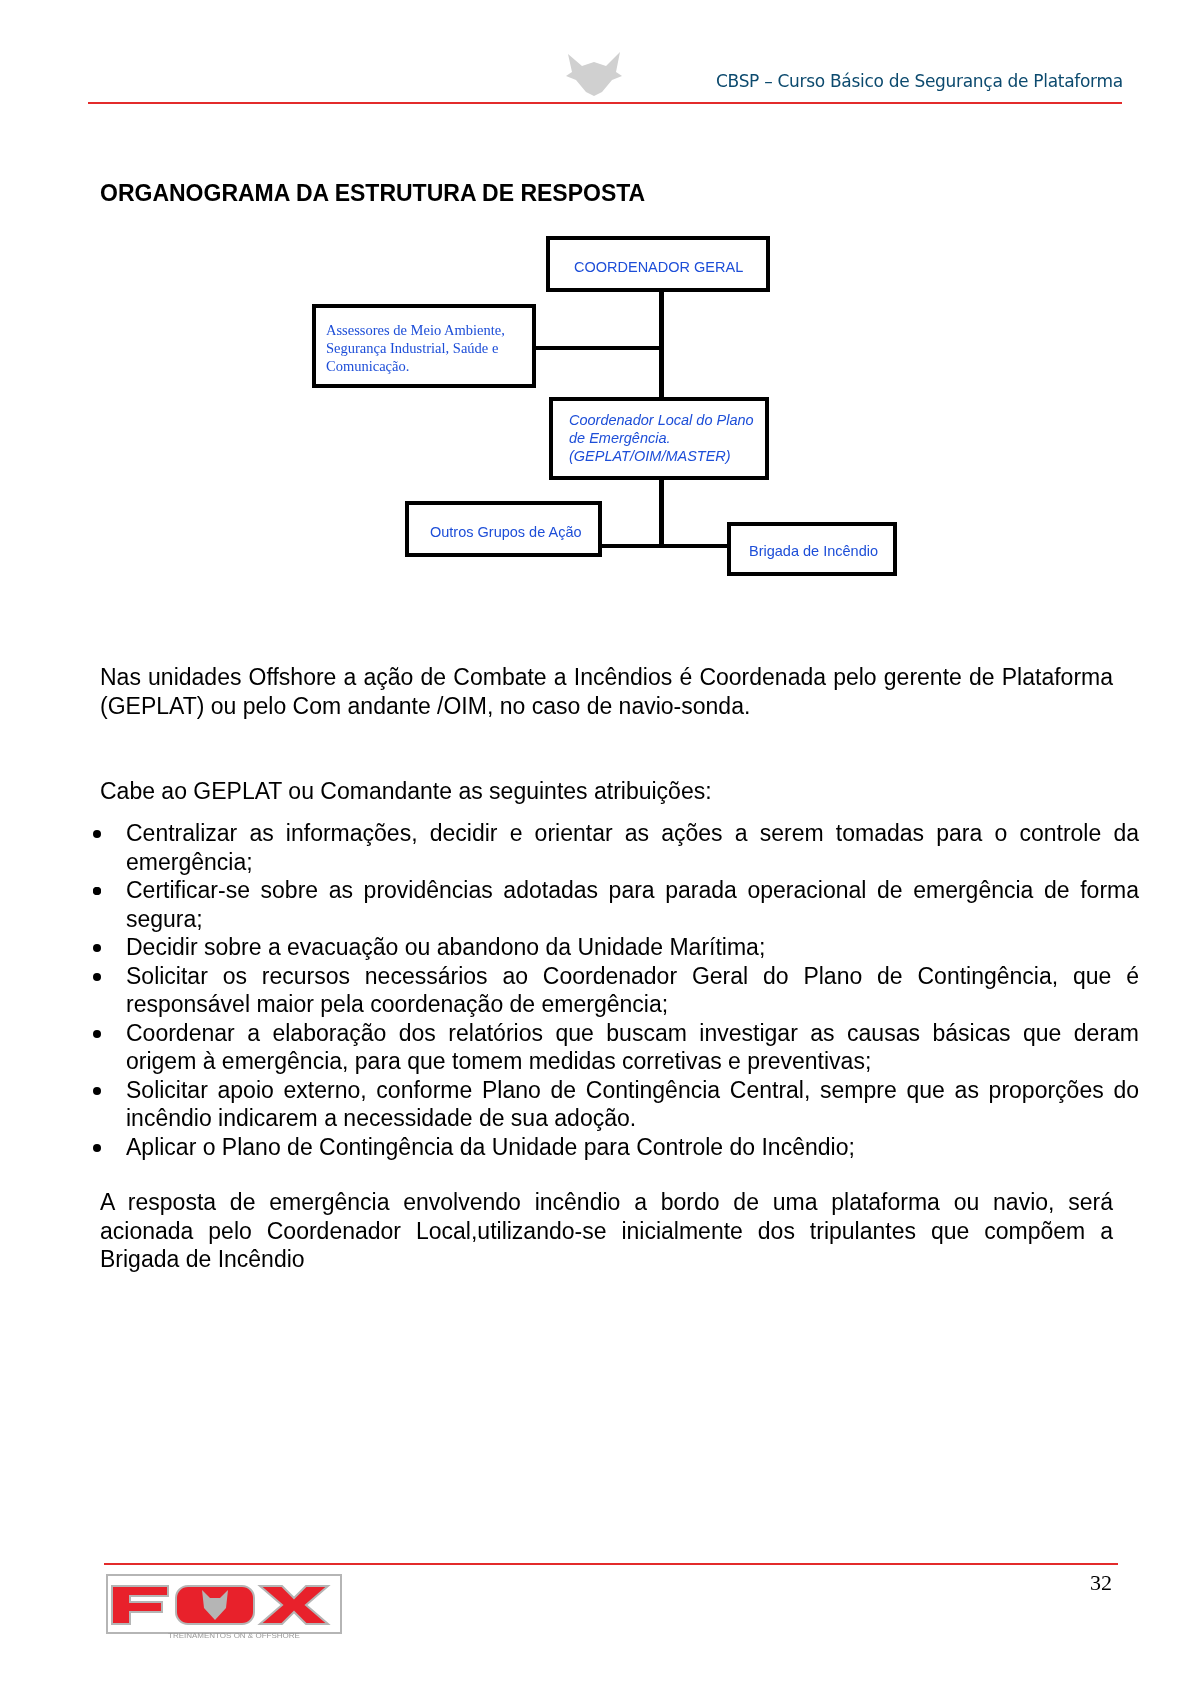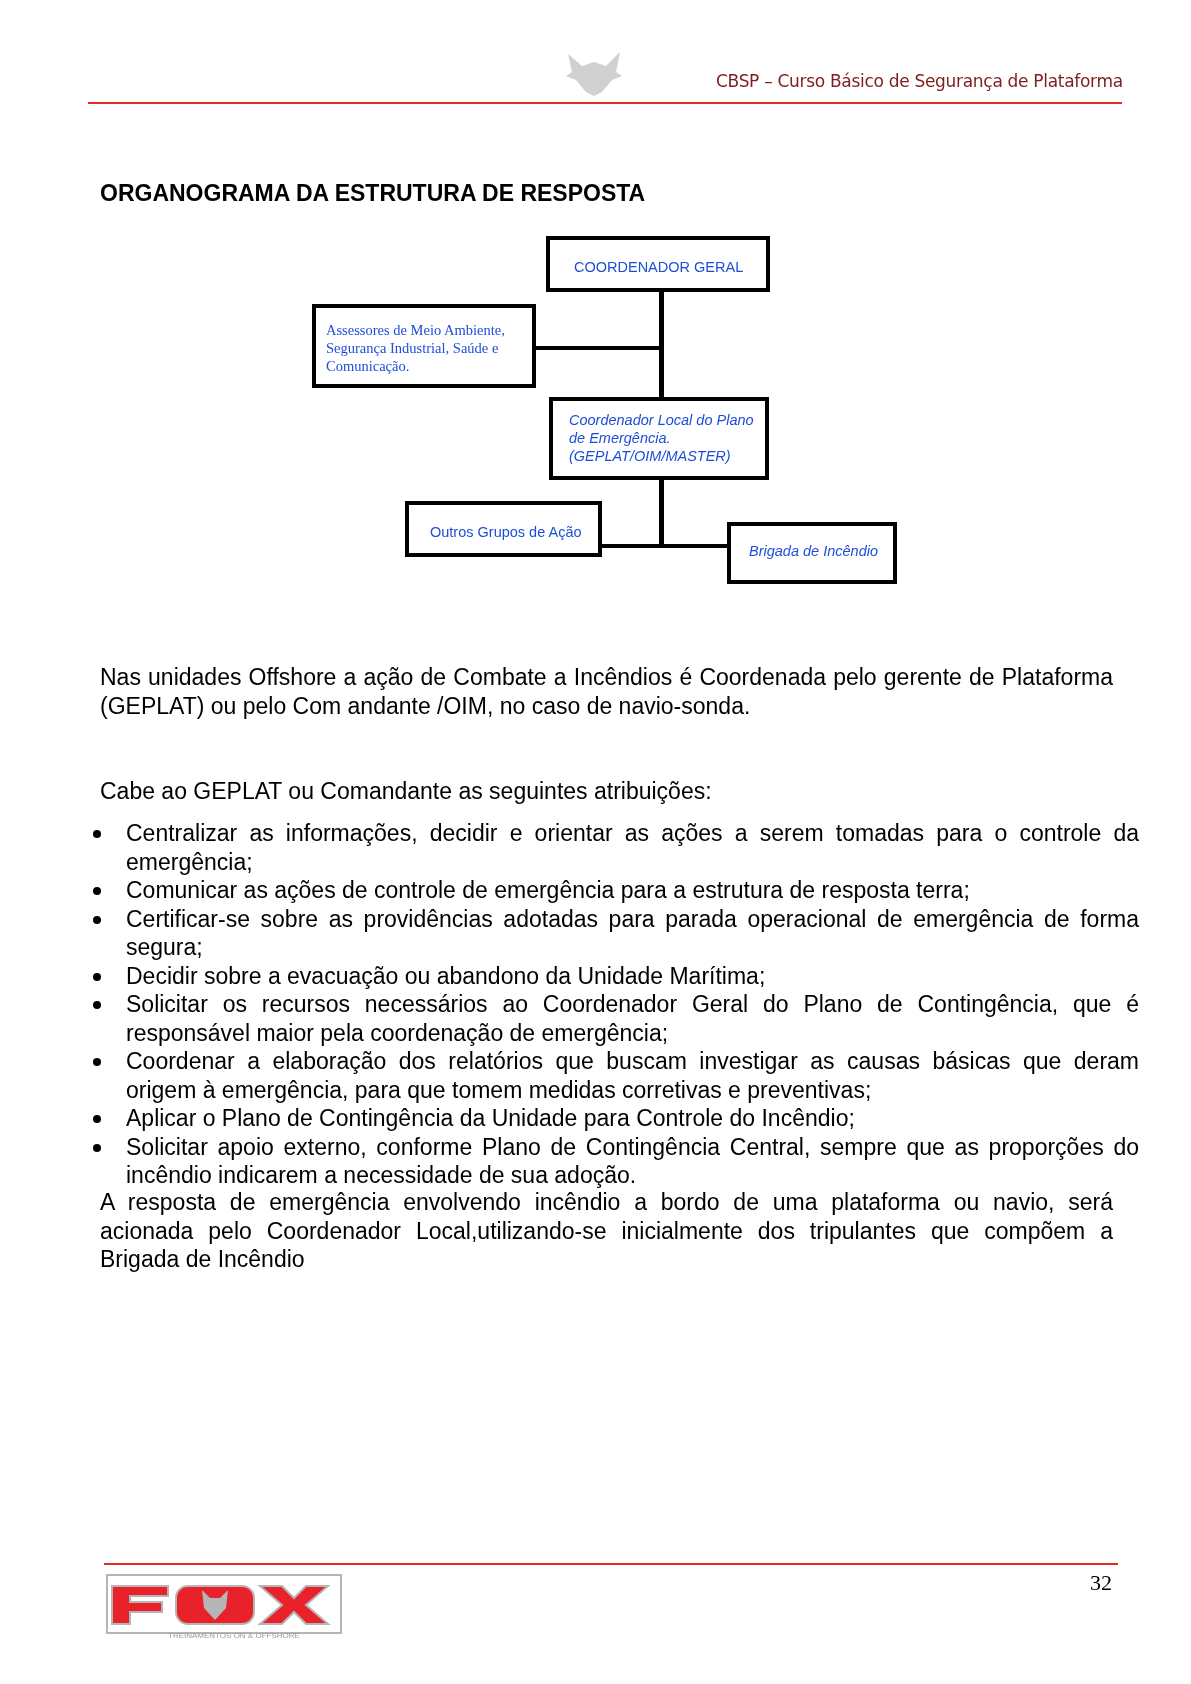--- a/index.html
+++ b/index.html
@@ -1,19 +1,19 @@
 <!DOCTYPE html>
 <html><head>
 <meta charset="utf-8">
 <style>
   html, body { margin: 0; padding: 0; background: #ffffff; }
   body { width: 1191px; height: 1684px; position: relative; overflow: hidden;
          font-family: "Liberation Sans", sans-serif; color: #000; }
   .abs { position: absolute; }
-  .header-title { left: 716px; top: 71px; font-size: 17px; color: #7f1d1d;
+  .header-title { left: 716px; top: 71px; font-size: 17px; color: #0c4a6e;
                   font-family: "DejaVu Sans", sans-serif; letter-spacing: -0.3px; white-space: nowrap; }
   .header-rule { left: 88px; top: 102px; width: 1034px; height: 2px; background: #e32b2b; }
   .footer-rule { left: 104px; top: 1563px; width: 1014px; height: 2px; background: #e32b2b; }
   .page-num { left: 1090px; top: 1570px; font-family: "Liberation Serif", serif; font-size: 22px; }
   .fox-watermark { left: 562px; top: 50px; width: 64px; height: 48px; }
   .title { left: 100px; top: 180px; font-weight: bold; font-size: 23px; white-space: nowrap; }
 
   .box { position: absolute; border: 4px solid #000; background: #fff; box-sizing: border-box;
          font-size: 14.5px; line-height: 18px; color: #1d4ed8; }
   .line { position: absolute; background: #000; }
@@ -60,37 +60,37 @@
   <div class="box" style="left:549px; top:397px; width:220px; height:83px; padding:10px 0 0 16px;font-style:italic;">
     <div>Coordenador Local do Plano</div>
     <div>de Emergência.</div>
     <div>(GEPLAT/OIM/MASTER)</div>
   </div>
 
   <div class="box" style="left:405px; top:501px; width:197px; height:56px; padding:18px 0 0 21px;">
     <span>Outros Grupos de Ação</span>
   </div>
 
-  <div class="box" style="left:727px; top:522px; width:170px; height:62px; padding:16px 0 0 18px;font-style:italic;">
+  <div class="box" style="left:727px; top:522px; width:170px; height:54px; padding:16px 0 0 18px;">
     <span>Brigada de Incêndio</span>
   </div>
 </div>
 
 <div class="text" style="top:663px;">Nas unidades Offshore a ação de Combate a Incêndios é Coordenada pelo gerente de Plataforma (GEPLAT) ou pelo Com andante /OIM, no caso de navio-sonda.</div>
 <div class="text" style="top:744px;margin-top:33px;">Cabe ao GEPLAT ou Comandante as seguintes atribuições:</div>
 
 <ul class="bullets">
   <li><span class="dot"></span><span>Centralizar as informações, decidir e orientar as ações a serem tomadas para o controle da emergência;</span></li>
-  <li><span class="dot"></span><span>Comunicar as ações de controle de emergência para a estrutura de resposta terra;</span></li>
+  <li><span class="dot"></span></li>
   <li><span class="dot"></span><span>Certificar-se sobre as providências adotadas para parada operacional de emergência de forma segura;</span></li>
   <li><span class="dot"></span><span>Decidir sobre a evacuação ou abandono da Unidade Marítima;</span></li>
   <li><span class="dot"></span><span>Solicitar os recursos necessários ao Coordenador Geral do Plano de Contingência, que é responsável maior pela coordenação de emergência;</span></li>
   <li><span class="dot"></span><span>Coordenar a elaboração dos relatórios que buscam investigar as causas básicas que deram origem à emergência, para que tomem medidas corretivas e preventivas;</span></li>
+  <li><span class="dot"></span><span>Solicitar apoio externo, conforme Plano de Contingência Central, sempre que as proporções do incêndio indicarem a necessidade de sua adoção.</span></li>
   <li><span class="dot"></span><span>Aplicar o Plano de Contingência da Unidade para Controle do Incêndio;</span></li>
-  <li><span class="dot"></span><span>Solicitar apoio externo, conforme Plano de Contingência Central, sempre que as proporções do incêndio indicarem a necessidade de sua adoção.</span></li>
 </ul>
 
 <div class="after-bullets">A resposta de emergência envolvendo incêndio a bordo de uma plataforma ou navio, será acionada pelo Coordenador Local,utilizando-se inicialmente dos tripulantes que compõem a Brigada de Incêndio</div>
 
 <div class="abs footer-rule"></div>
 <svg class="abs fox-logo" viewBox="0 0 236 66">
   <rect x="1" y="1" width="234" height="58" fill="none" stroke="#b5b5b5" stroke-width="2"></rect>
 
   <path d="M6 12 H62 V22 H24 V28 H56 V38 H24 V50 H6 Z" fill="#e8212b" stroke="#b5b5b5" stroke-width="2"></path>
 

